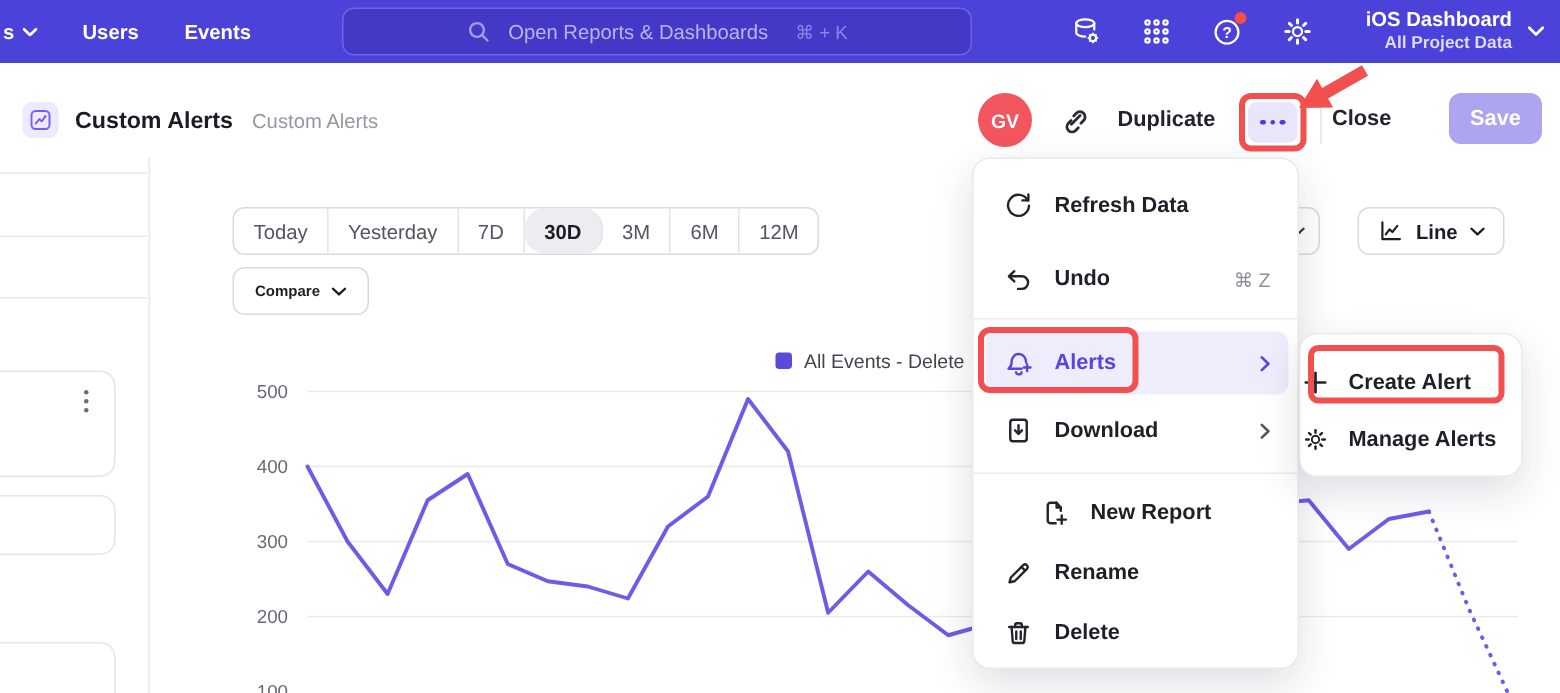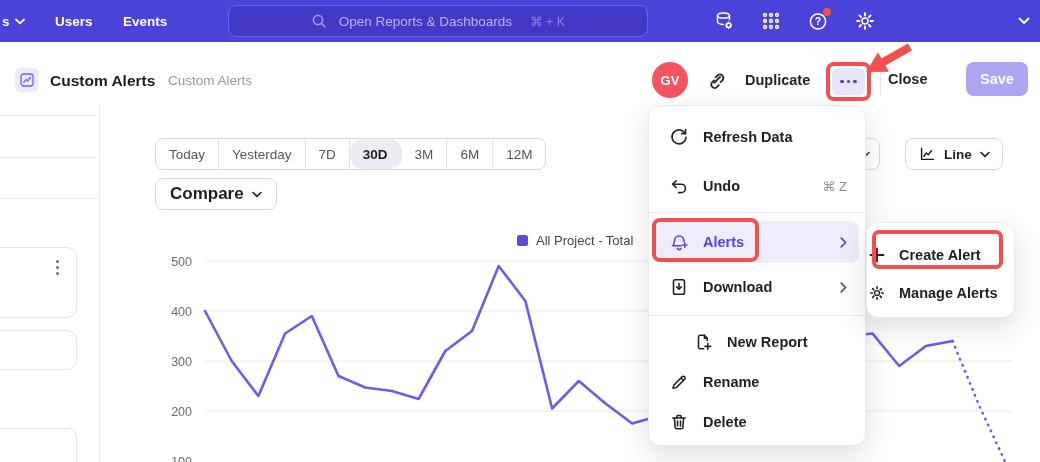--- a/index.html
+++ b/index.html
@@ -43,21 +43,21 @@
   .left-panel { position:absolute; left:0; top:105px; width:100px; height:357px; background:#fff; border-right:1px solid #e7e7ec; }
   .lp-div { position:absolute; left:0; width:98px; height:1px; background:#e9e9ee; }
   .lp-card { position:absolute; left:-22px; width:99px; background:#fff; border:1px solid #e4e4ea; border-radius:10px; }
   .lp-dots { position:absolute; right:17px; top:12px; display:flex; flex-direction:column; gap:3px; cursor:pointer; }
   .lp-dots i { width:3px; height:3px; border-radius:50%; background:#6c6c76; }
   
   .range-ctl { position:absolute; left:155px; top:138px; height:32px; display:flex; background:#fff; border:1px solid #d9d9e0; border-radius:8px; overflow:hidden; z-index:2; }
   .range-seg { display:flex; align-items:center; gap:7px; padding:0 13px; font-size:13.5px; color:#55555f; border-right:1px solid #e2e2e8; cursor:pointer; white-space:nowrap; }
   .range-seg:last-child { border-right:none; }
   .range-seg.selected { background:#ececf2; color:#1d1d25; font-weight:700;border-radius:13px; }
-  .compare-btn { position:absolute; left:155px; top:178px; height:32px; padding:0 14px; display:flex; align-items:center; gap:8px; background:#fff; border:1px solid #d9d9e0; border-radius:8px; font-size:17px; font-weight:600; color:#1d1d25; cursor:pointer; z-index:2; }
+  .compare-btn { position:absolute; left:155px; top:178px; height:32px; padding:0 14px; display:flex; align-items:center; gap:8px; background:#fff; border:1px solid #d9d9e0; border-radius:8px; font-size:10px; font-weight:600; color:#1d1d25; cursor:pointer; z-index:2; }
   .hidden-dd { position:absolute; left:788px; top:138px; width:92px; height:32px; background:#fff; border:1px solid #d9d9e0; border-radius:8px; z-index:2; cursor:pointer; }
   .hidden-dd .chev { position:absolute; right:9px; top:12px; color:#3a3a42; }
   .line-btn { position:absolute; left:905px; top:138px; height:32px; padding:0 12px; display:flex; align-items:center; gap:8px; background:#fff; border:1px solid #d9d9e0; border-radius:8px; font-size:13.5px; font-weight:600; color:#1d1d25; cursor:pointer; z-index:2; }
   
   .chart-svg { position:absolute; left:0; top:0; width:1040px; height:462px; z-index:1; pointer-events:none; }
   .legend { position:absolute; left:517px; top:233px; display:flex; align-items:center; gap:8px; z-index:1; }
   .legend .swatch { width:11px; height:11px; border-radius:2.5px; background:var(--legend_swatch); }
   .legend .lbl { font-size:13px; color:#44444e; }
   
   .menu { position:absolute; left:648px; top:105px; width:218px; height:341px; background:#fff; border:1px solid #e9e9ee; border-radius:12px; box-shadow:0 10px 28px rgba(25,20,60,.14); z-index:10; }
@@ -148,20 +148,24 @@
             <line x1="5.5" y1="5.5" x2="7" y2="7"></line>
               <line x1="15" y1="15" x2="16.5" y2="16.5"></line>
             <line x1="16.5" y1="5.5" x2="15" y2="7"></line>
               <line x1="7" y1="15" x2="5.5" y2="16.5"></line>
           </g>
         </svg>
       </div>
     </div>
 
     <div class="nav-project">
+      <div class="proj-text">
+        <div class="proj-name">iOS Dashboard</div>
+        <div class="proj-scope">All Project Data</div>
+      </div>
       <svg width="12" height="8" viewBox="0 0 12 8">
           <polyline points="1.5,1.5 6,6 10.5,1.5" fill="none" stroke="#fff" stroke-width="1.8" stroke-linecap="round" stroke-linejoin="round"></polyline>
         </svg>
     </div>
   </div>
 
   <div class="header">
     <div class="title-icon">
       <svg width="16" height="16" viewBox="0 0 20 20" fill="none" stroke="currentColor" stroke-width="1.6" stroke-linecap="round" stroke-linejoin="round">
         <rect x="2.5" y="2.5" width="15" height="15" rx="3.5"></rect>
@@ -217,21 +221,21 @@
       <text x="192" y="365.5" text-anchor="end" font-size="12.5" fill="#6b6b76" font-family="Liberation Sans, sans-serif">300</text>
       <line x1="205" x2="1012" y1="411" y2="411" stroke="#e9e9ee" stroke-width="1"></line>
       <text x="192" y="415.5" text-anchor="end" font-size="12.5" fill="#6b6b76" font-family="Liberation Sans, sans-serif">200</text>
       <text x="192" y="465.5" text-anchor="end" font-size="12.5" fill="#6b6b76" font-family="Liberation Sans, sans-serif">100</text>
       <polyline points="205.0,311.0 231.7,361.0 258.4,396.0 285.1,333.5 311.8,316.0 338.5,376.0 365.2,387.5 391.9,391.0 418.6,399.0 445.3,351.0 472.0,331.0 498.7,266.0 525.4,301.0 552.1,408.5 578.8,381.0 605.5,403.5 632.2,423.5 658.9,416.0 685.6,391.0 712.3,378.5 739.0,361.0 765.7,351.0 792.4,356.0 819.1,343.5 845.8,336.0 872.5,333.5 899.2,366.0 925.9,346.0 952.6,341.0" fill="none" stroke="#6f5be8" stroke-width="2.6" stroke-linejoin="round" stroke-linecap="round"></polyline>
       <polyline points="952.6,341.0 979.3,406.0 1006.0,463.5" fill="none" stroke="#6f5be8" stroke-width="2.6" stroke-linejoin="round" stroke-linecap="round" stroke-dasharray="0.5 6"></polyline>
     </svg>
 
   <div class="legend">
     <span class="swatch"></span>
-    <span class="lbl">All Project - Total</span>
+    <span class="lbl">All Events - Delete</span>
   </div>
 
   <div class="range-ctl" id="rangeCtl">
       <div class="range-seg">
         <span>Today</span>
       </div>
       <div class="range-seg">
         <span>Yesterday</span>
       </div>
       <div class="range-seg">

